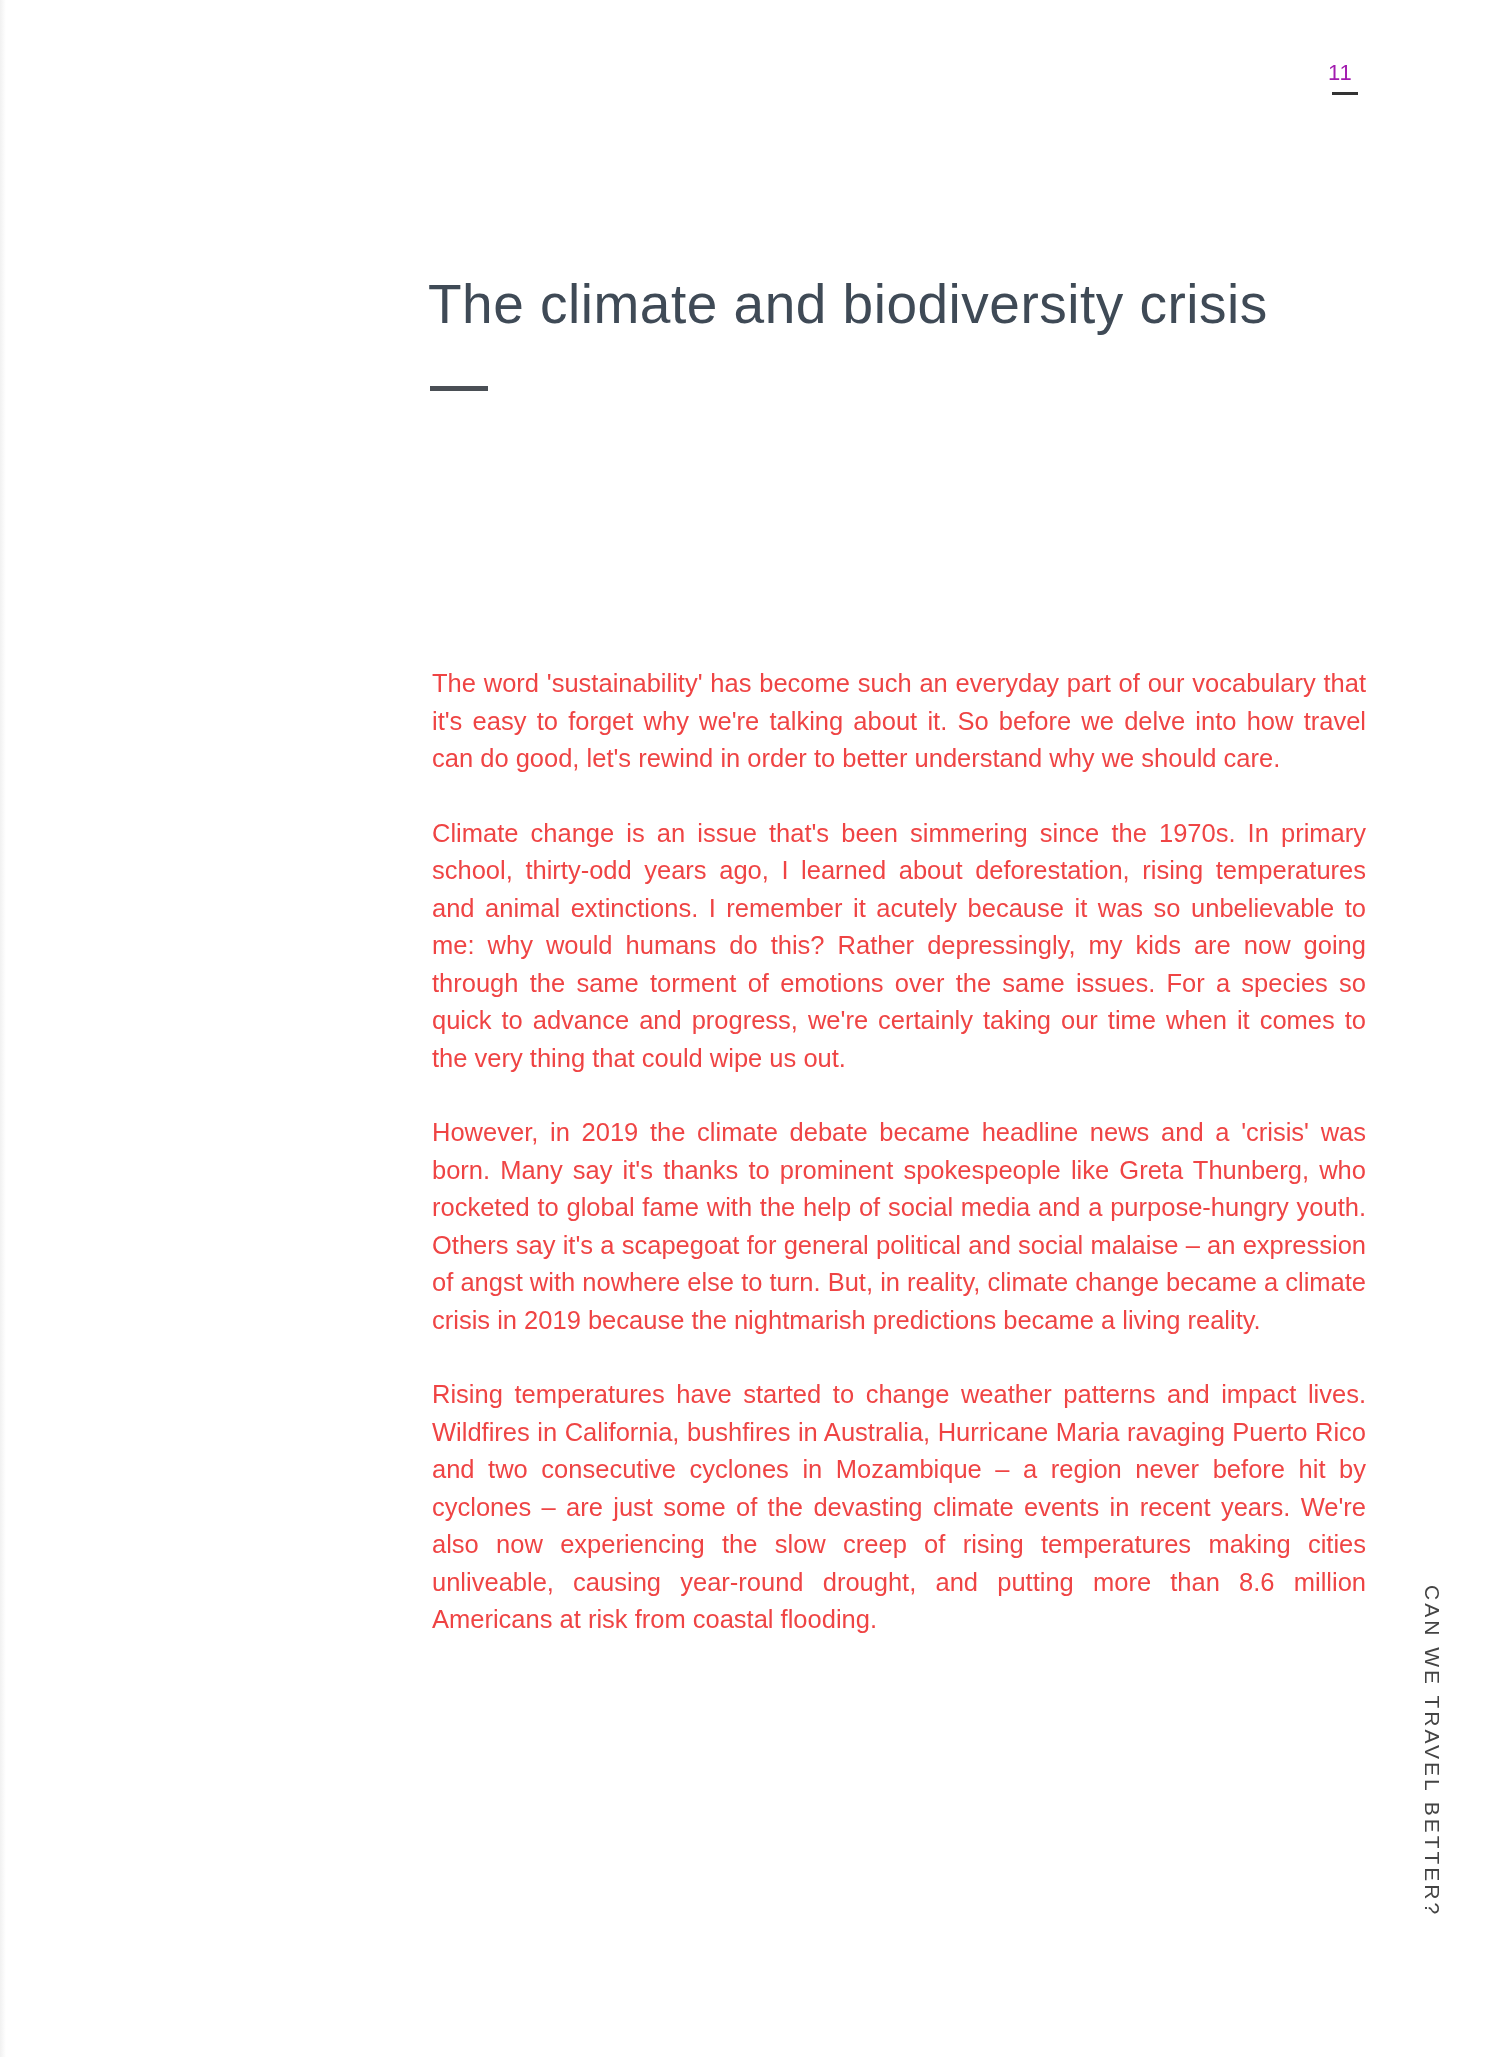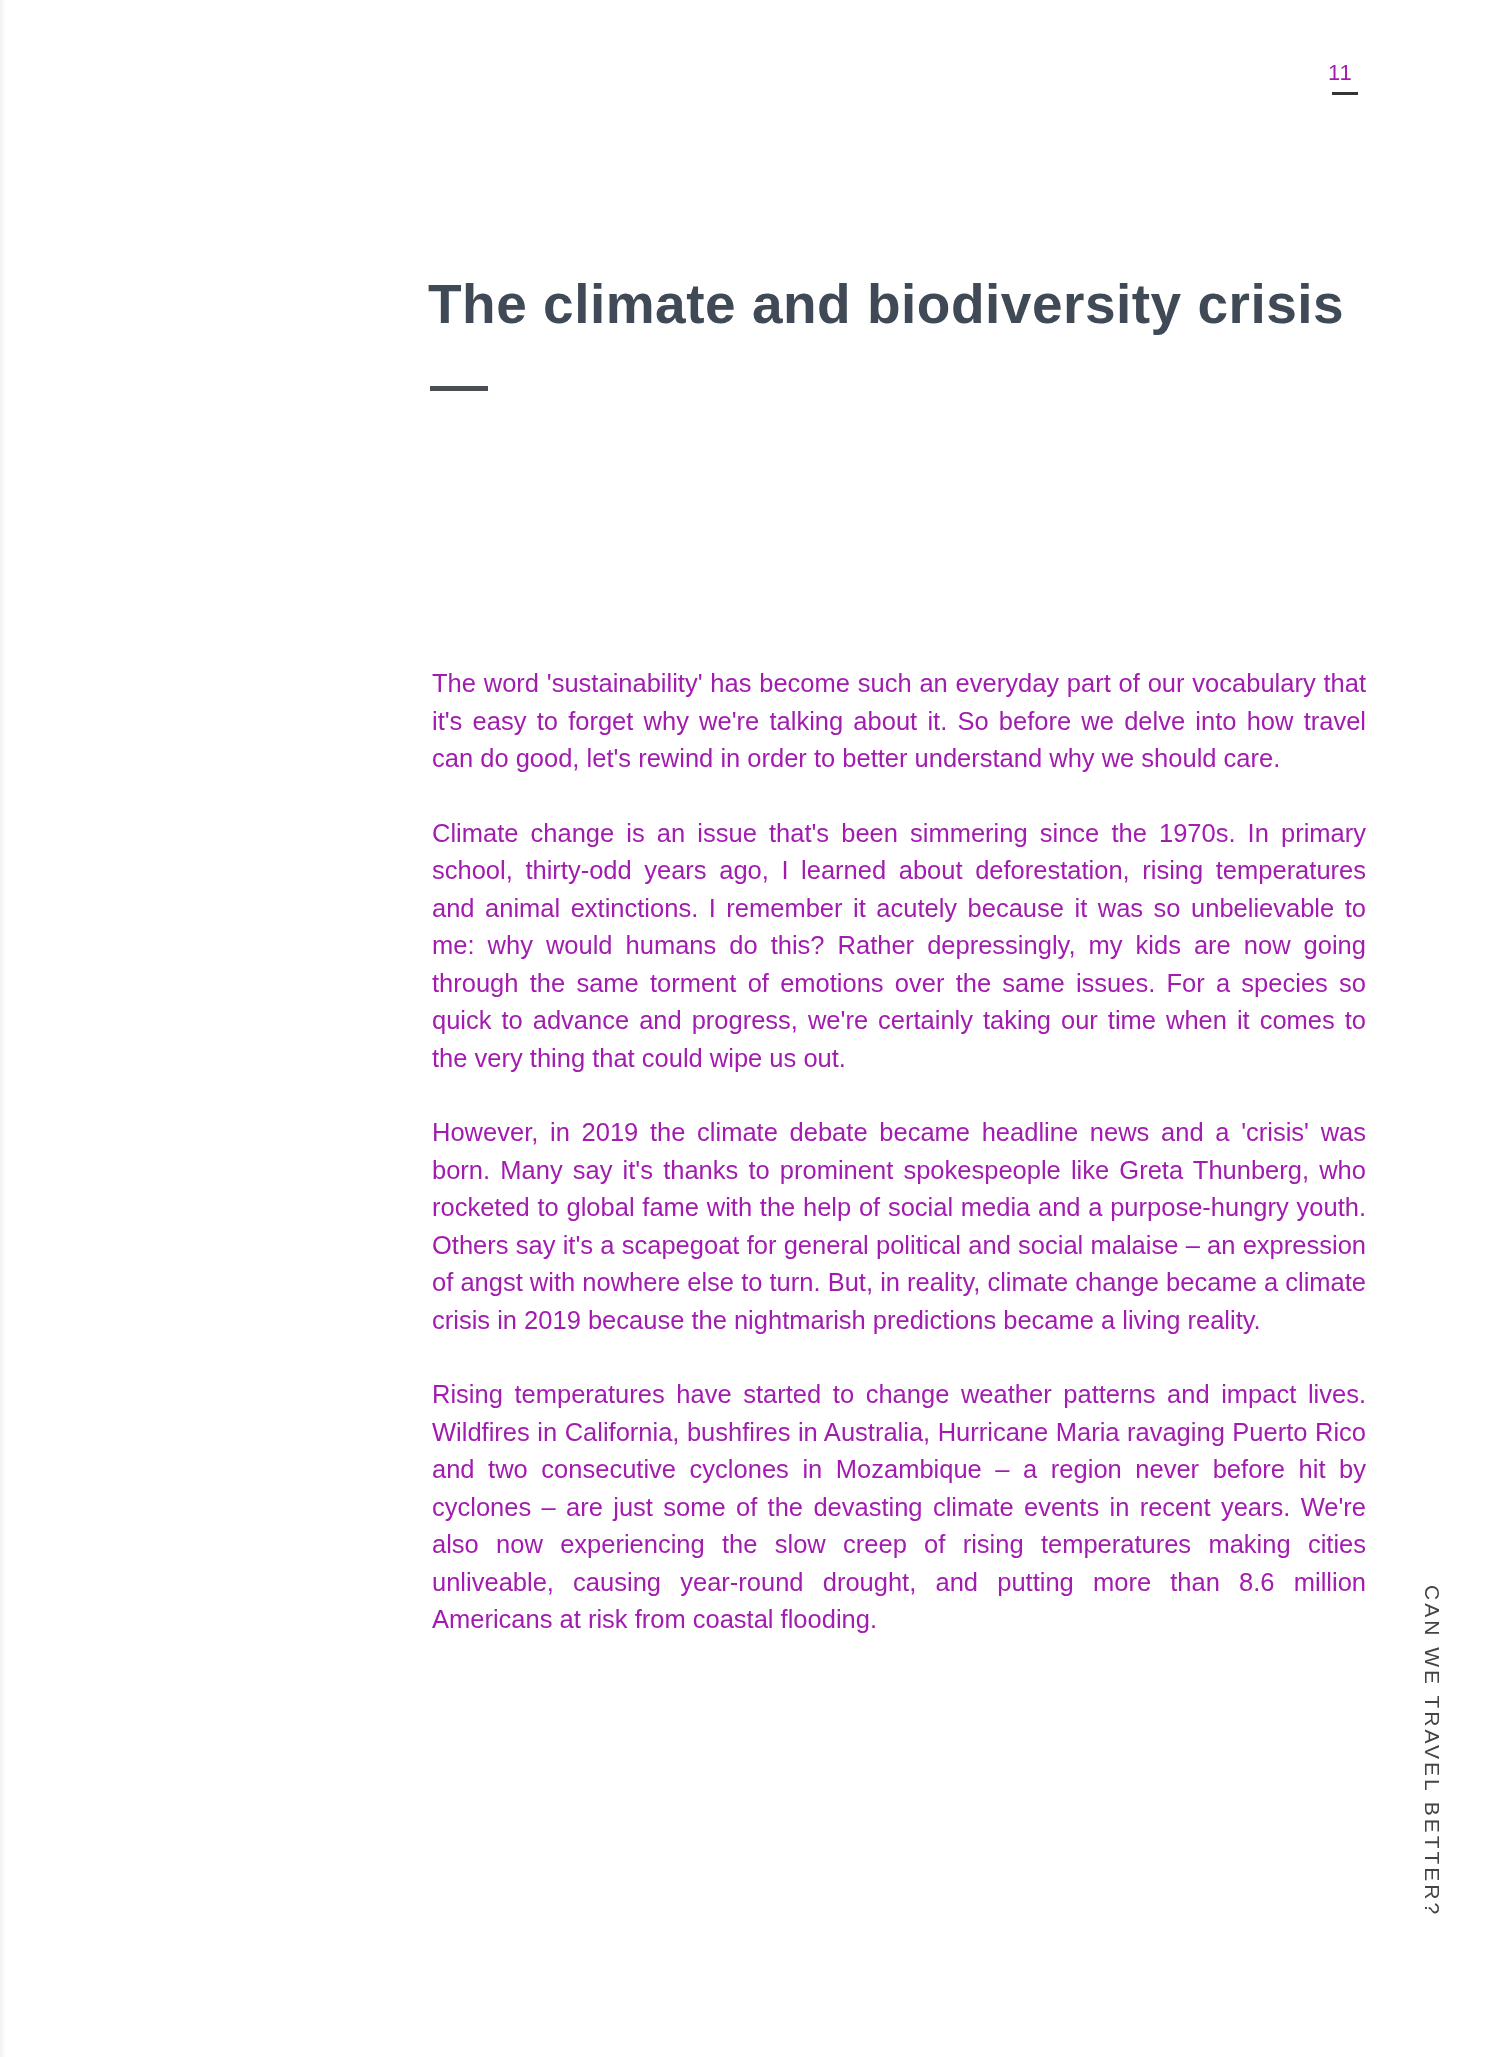--- a/index.html
+++ b/index.html
@@ -1,22 +1,22 @@
 <!DOCTYPE html>
 <html><head>
 <meta charset="utf-8">
 <style>
   html, body { margin: 0; padding: 0; }
   body { width: 1500px; height: 2057px; background: #ffffff; position: relative; overflow: hidden; font-family: "Liberation Sans", sans-serif; color: #2b2b2b; }
   .page-number { position: absolute; left: 1328px; top: 60px; font-size: 22px; color: #a21caf; letter-spacing: 1px; }
   .page-number-rule { position: absolute; left: 1332px; top: 92px; width: 26px; height: 3px; background: #333; }
-  .title { position: absolute; left: 428px; top: 272px; margin: 0; font-size: 55px; font-weight: bold; color: #3f4a56; letter-spacing: 0.5px; white-space: nowrap; }
+  .title { position: absolute; left: 428px; top: 272px; margin: 0; font-size: 55px; font-weight: normal; color: #3f4a56; letter-spacing: 0.5px; white-space: nowrap; }
   .title-rule { position: absolute; left: 430px; top: 386px; width: 58px; height: 5px; background: #4a4f55; }
   .body-text { position: absolute; left: 432px; top: 665px; width: 934px; }
-  .body-text p { margin: 0 0 37px 0; font-size: 25.5px; line-height: 37.5px; text-align: justify; color: #a21caf; }
+  .body-text p { margin: 0 0 37px 0; font-size: 25.5px; line-height: 37.5px; text-align: justify; color: #ef4444; }
   .side-label { position: absolute; left: 1420px; top: 1585px; writing-mode: vertical-rl; font-size: 21px; letter-spacing: 3px; color: #444; white-space: nowrap; }
   .left-shadow { position: absolute; left: 0; top: 0; width: 6px; height: 2057px; background: linear-gradient(to right, #f1f1f1, #ffffff); }
 </style>
 </head>
 <body>
 
 <div class="left-shadow"></div>
 
 <div class="page-number">11</div>
 <div class="page-number-rule"></div>

